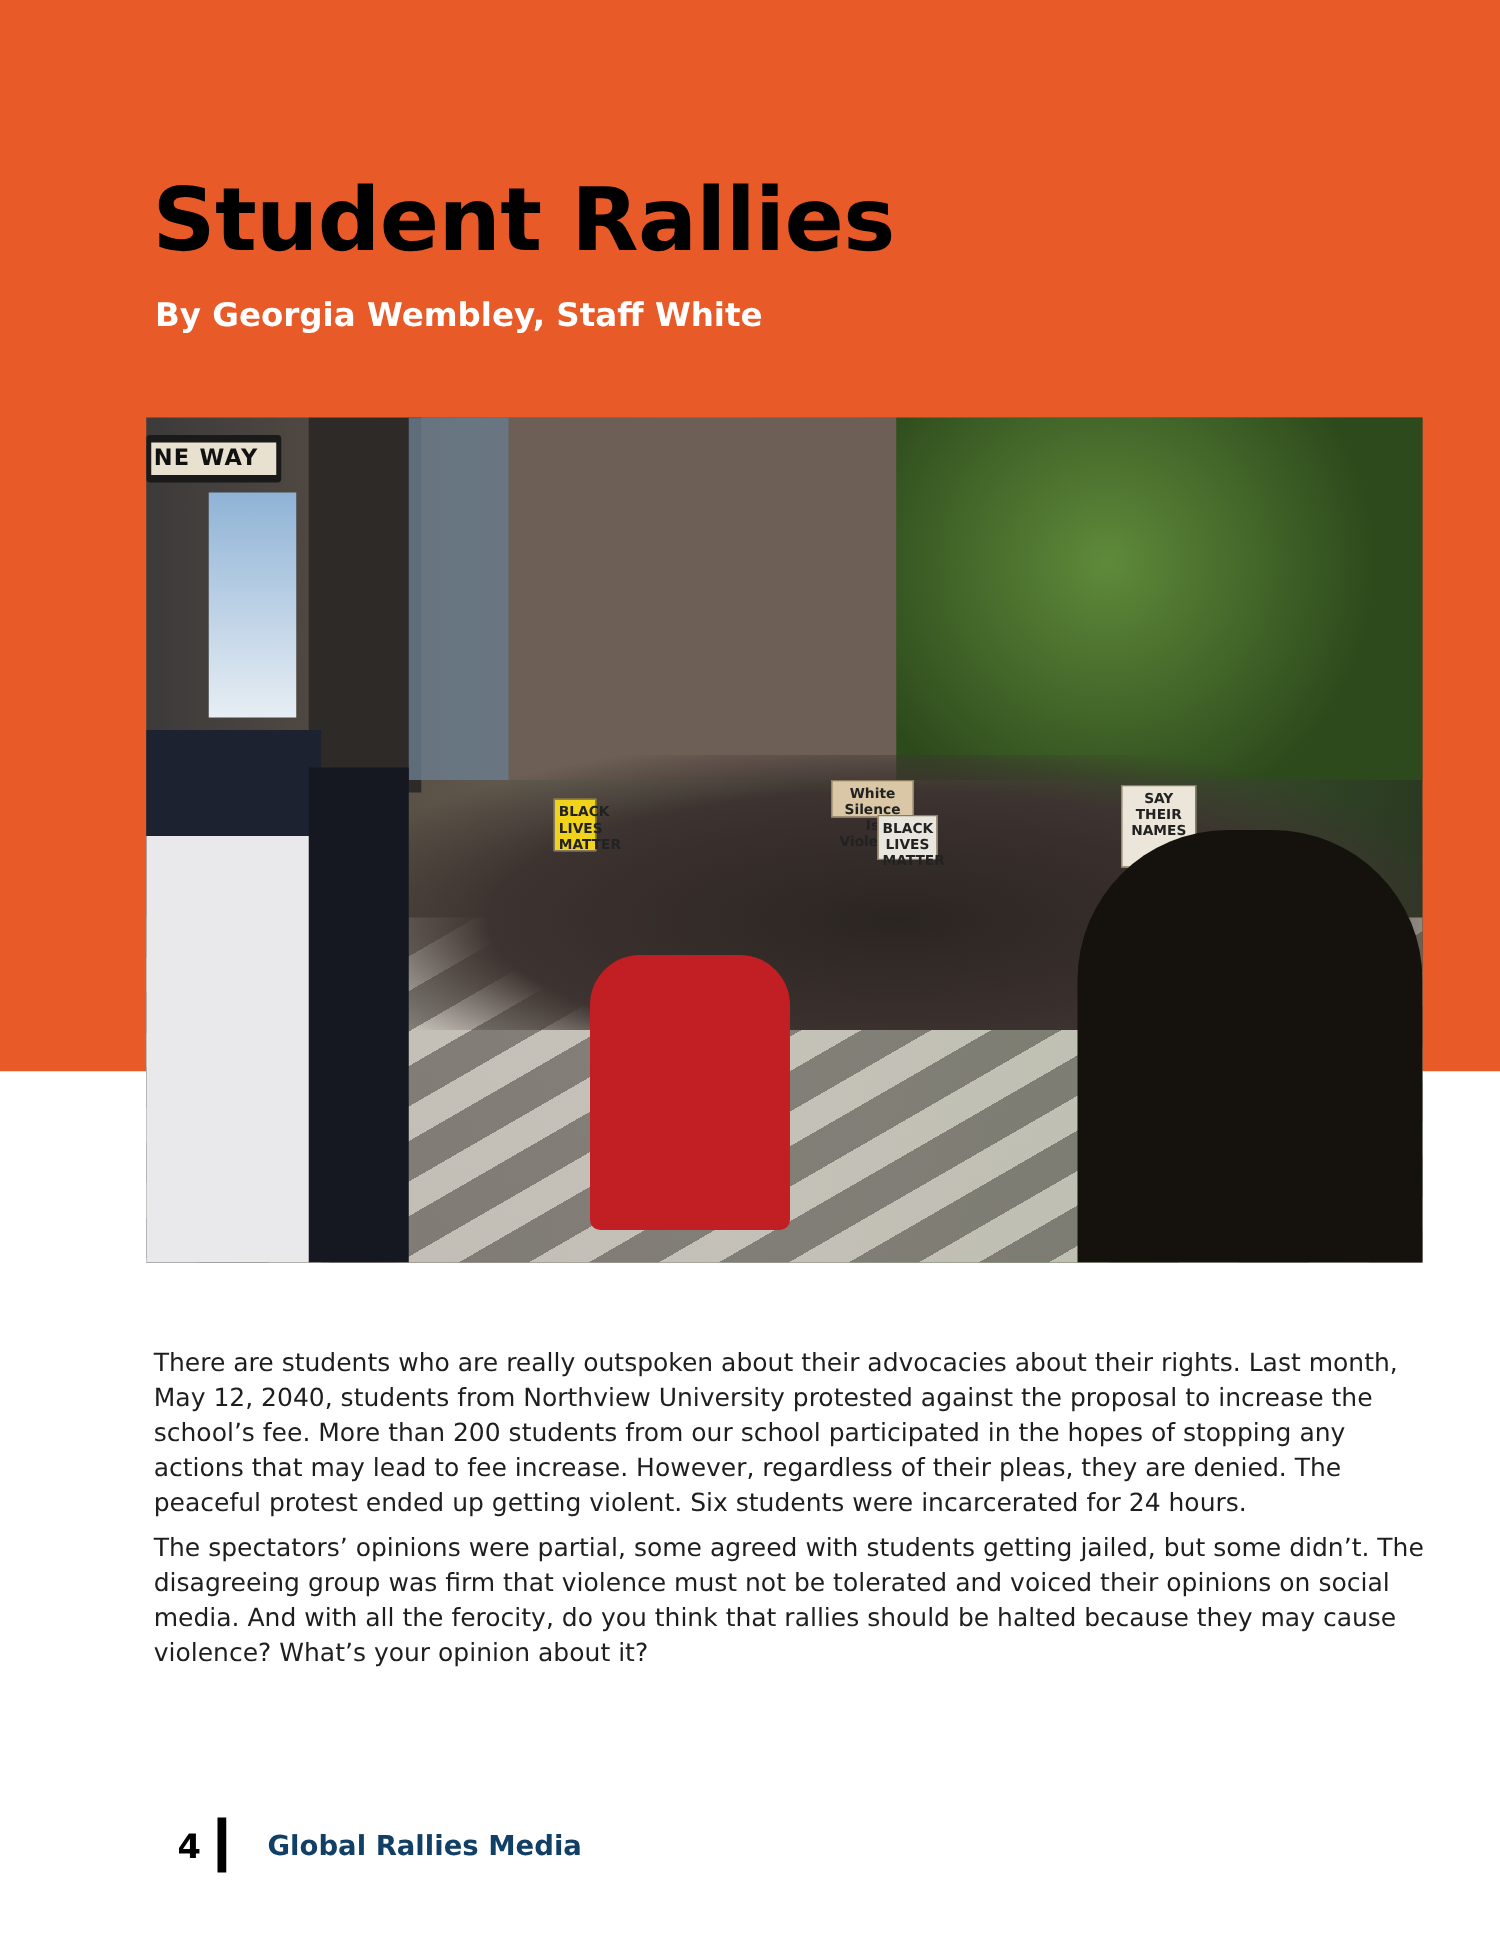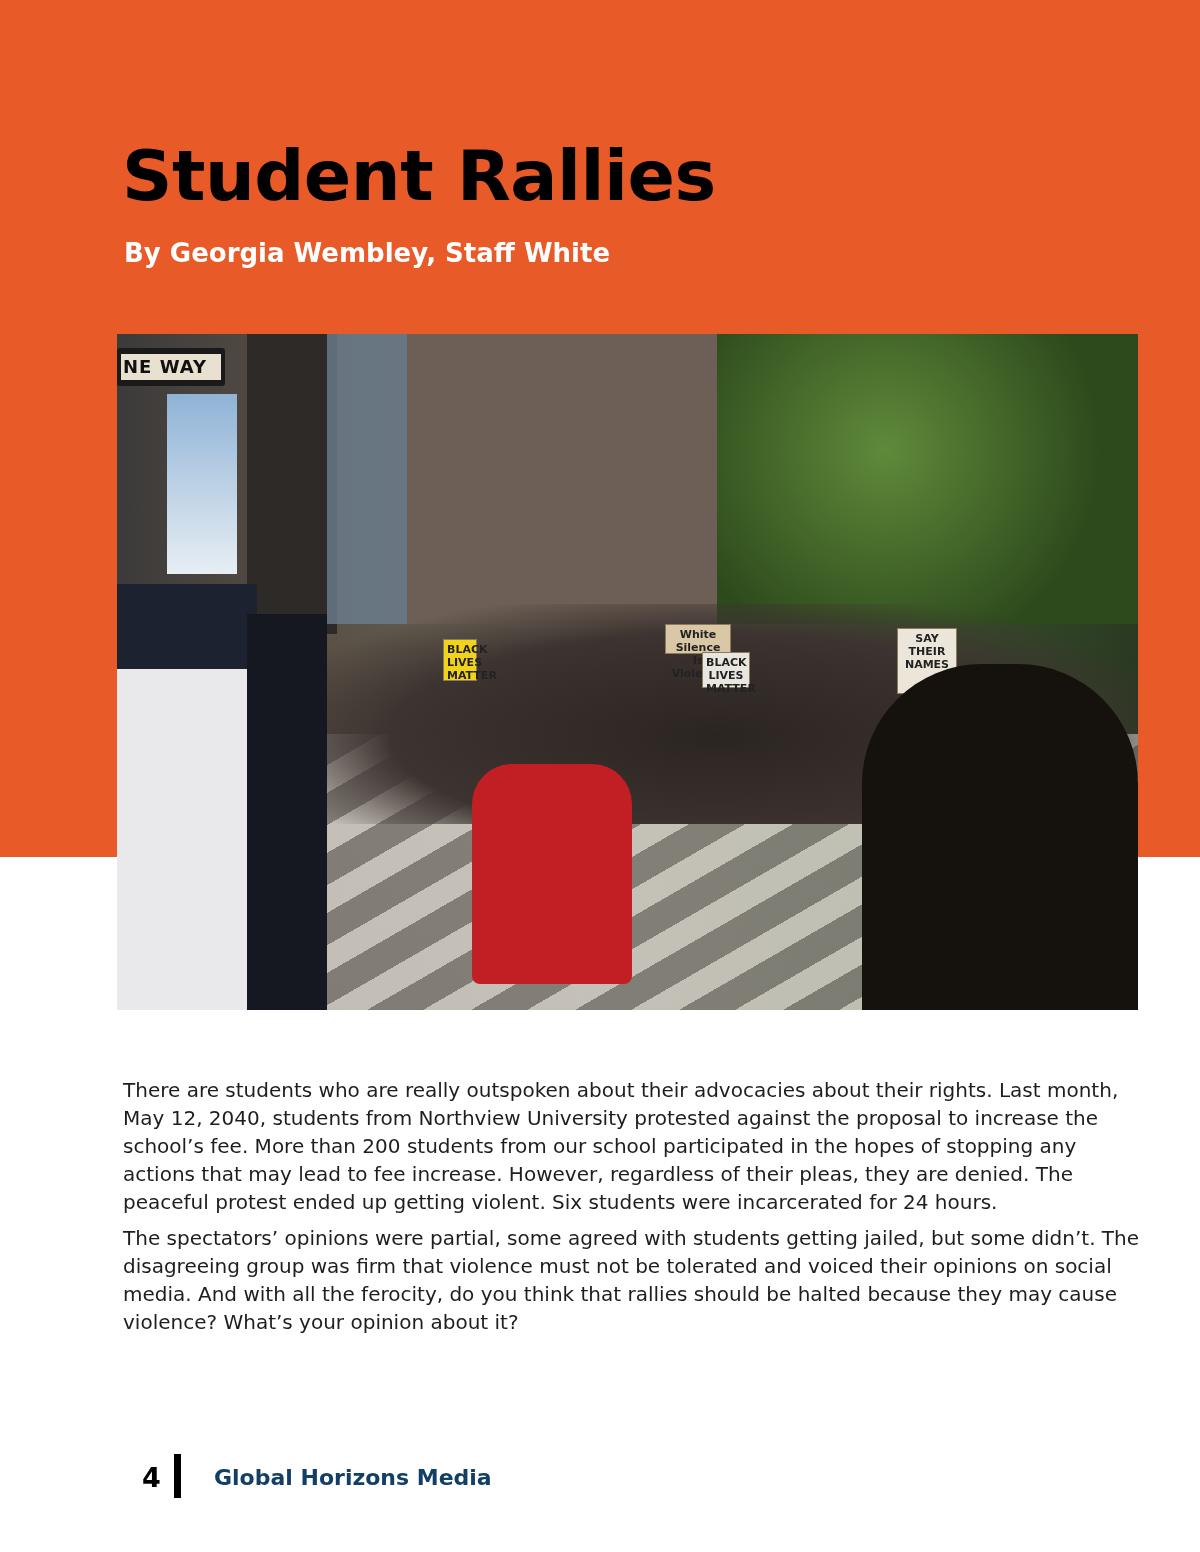--- a/index.html
+++ b/index.html
@@ -102,13 +102,13 @@
   <div class="right-person"></div>
 </div>
 
 <div class="article">
   <p>There are students who are really outspoken about their advocacies about their rights. Last month, May 12, 2040, students from Northview University protested against the proposal to increase the school’s fee. More than 200 students from our school participated in the hopes of stopping any actions that may lead to fee increase. However, regardless of their pleas, they are denied. The peaceful protest ended up getting violent. Six students were incarcerated for 24 hours.</p>
   <p>The spectators’ opinions were partial, some agreed with students getting jailed, but some didn’t. The disagreeing group was firm that violence must not be tolerated and voiced their opinions on social media. And with all the ferocity, do you think that rallies should be halted because they may cause violence? What’s your opinion about it?</p>
 </div>
 
 <div class="footer-num">4</div>
 <div class="footer-bar"></div>
-<div class="footer-brand">Global Horizons Media</div>
+<div class="footer-brand">Global Rallies Media</div>
 
 </body></html>

